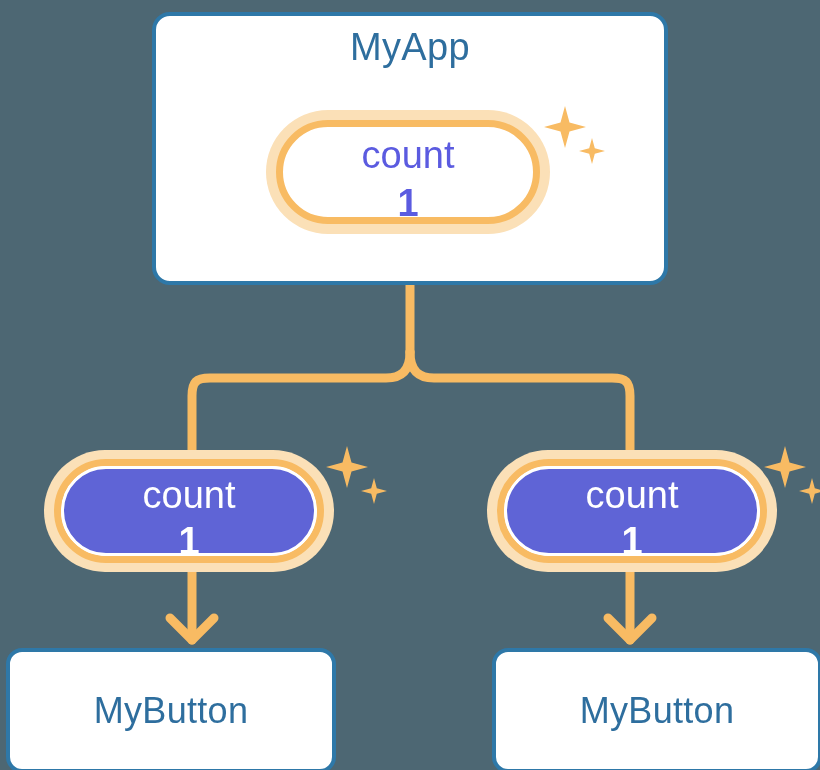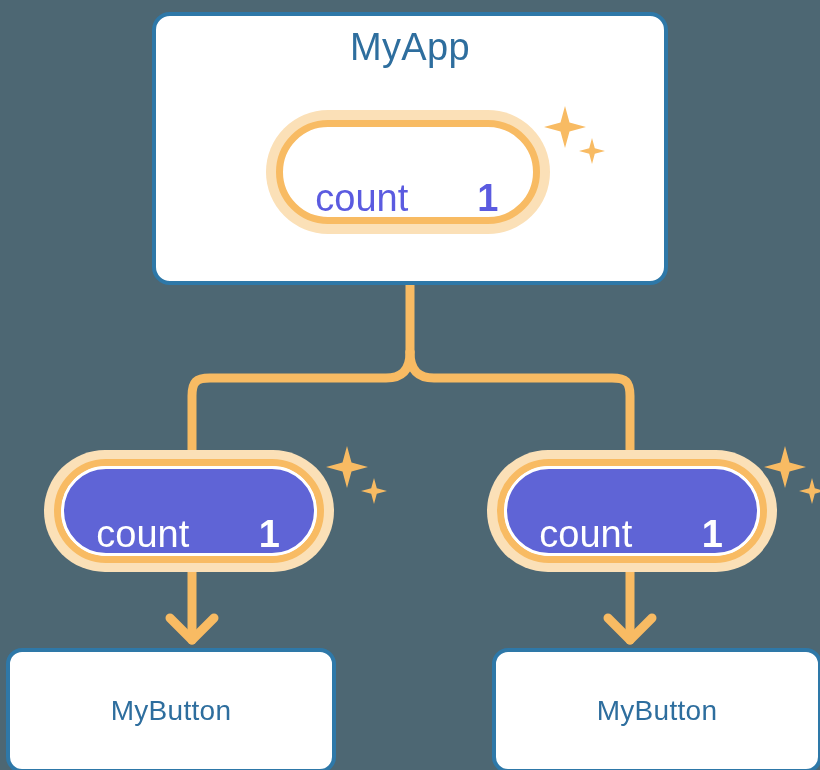--- a/index.html
+++ b/index.html
@@ -61,21 +61,21 @@
     width: 330px;
     height: 125px;
     justify-content: center;
     border-radius: 16px;
   }
   .card-button.left  { left: 6px;   top: 648px; }
   .card-button.right { left: 492px; top: 648px; }
 
   .card-button-label {
     color: #2E6E9E;
-    font-size: 28px;
+    font-size: 36px;
     font-weight: 500;
     letter-spacing: 0.3px;
     line-height: 1;
   }
 
   
   .pill-wrap {
     position: absolute;
   }
   .pill-wrap.top   { left: 266px; top: 110px;  }
@@ -109,24 +109,25 @@
     background: #FFFFFF;
   }
   .pill.size-bot {
     left: 10px; top: 9px;
     width: 270px; height: 104px;
     background: #FFFFFF;
   }
 
   .pill-inner {
     display: flex;
-    align-items: flex-end;
+    align-items: center;
     width: 100%;
     border-radius: 999px;
     overflow: hidden;
+    flex-direction: column;
   }
   .pill-inner.filled {
     background: #5F64D6;
     border: 3px solid #FFFFFF;
     box-sizing: border-box;
   }
 
   .pill-key, .pill-val {
     display: flex;
     align-items: center;

